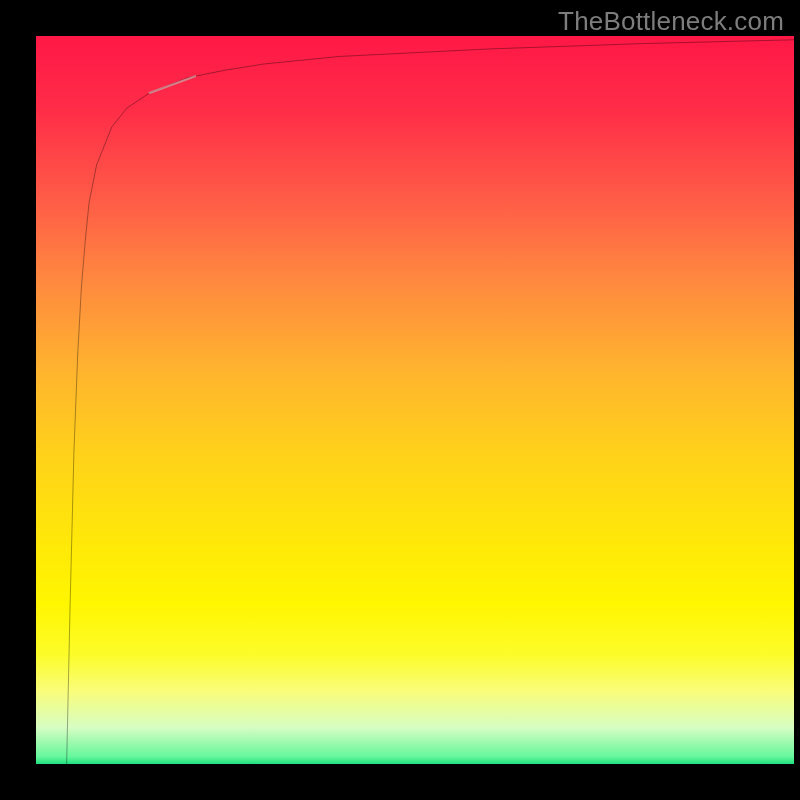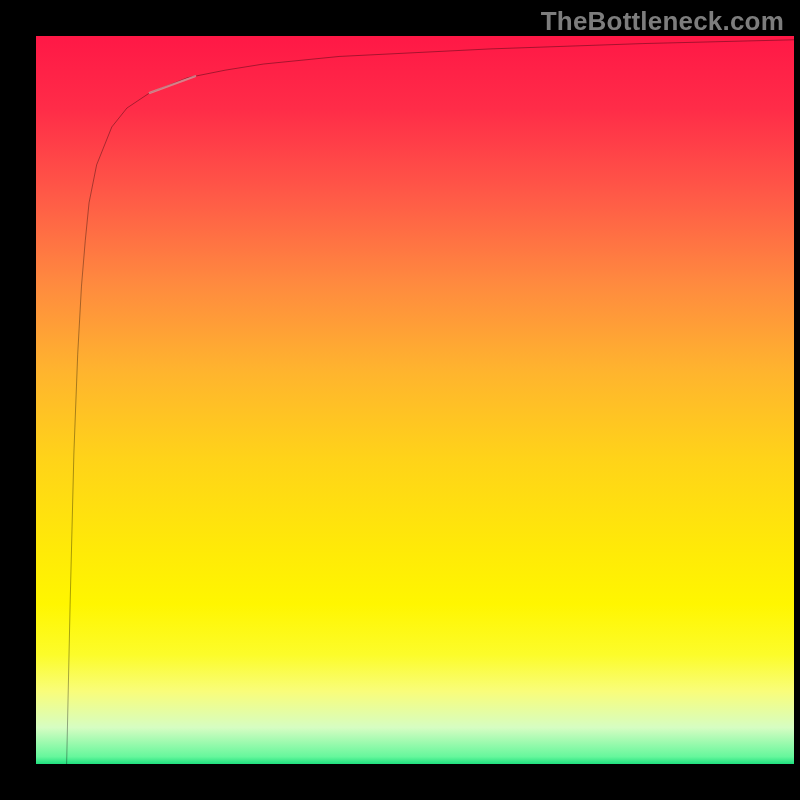--- a/index.html
+++ b/index.html
@@ -44,21 +44,21 @@
       #66f79c 99%,
       #1fe07e 100%
     );
   }
   .attribution {
     position: absolute;
     top: 6px;
     right: 16px;
     color: #7d7d7d;
     font-size: 26px;
-    font-weight: 700;
+    font-weight: 400;
     letter-spacing: 0.2px;
     user-select: none;
   }
   svg.curve {
     position: absolute;
     inset: 0;
   }
 </style>
 </head>
 <body>

